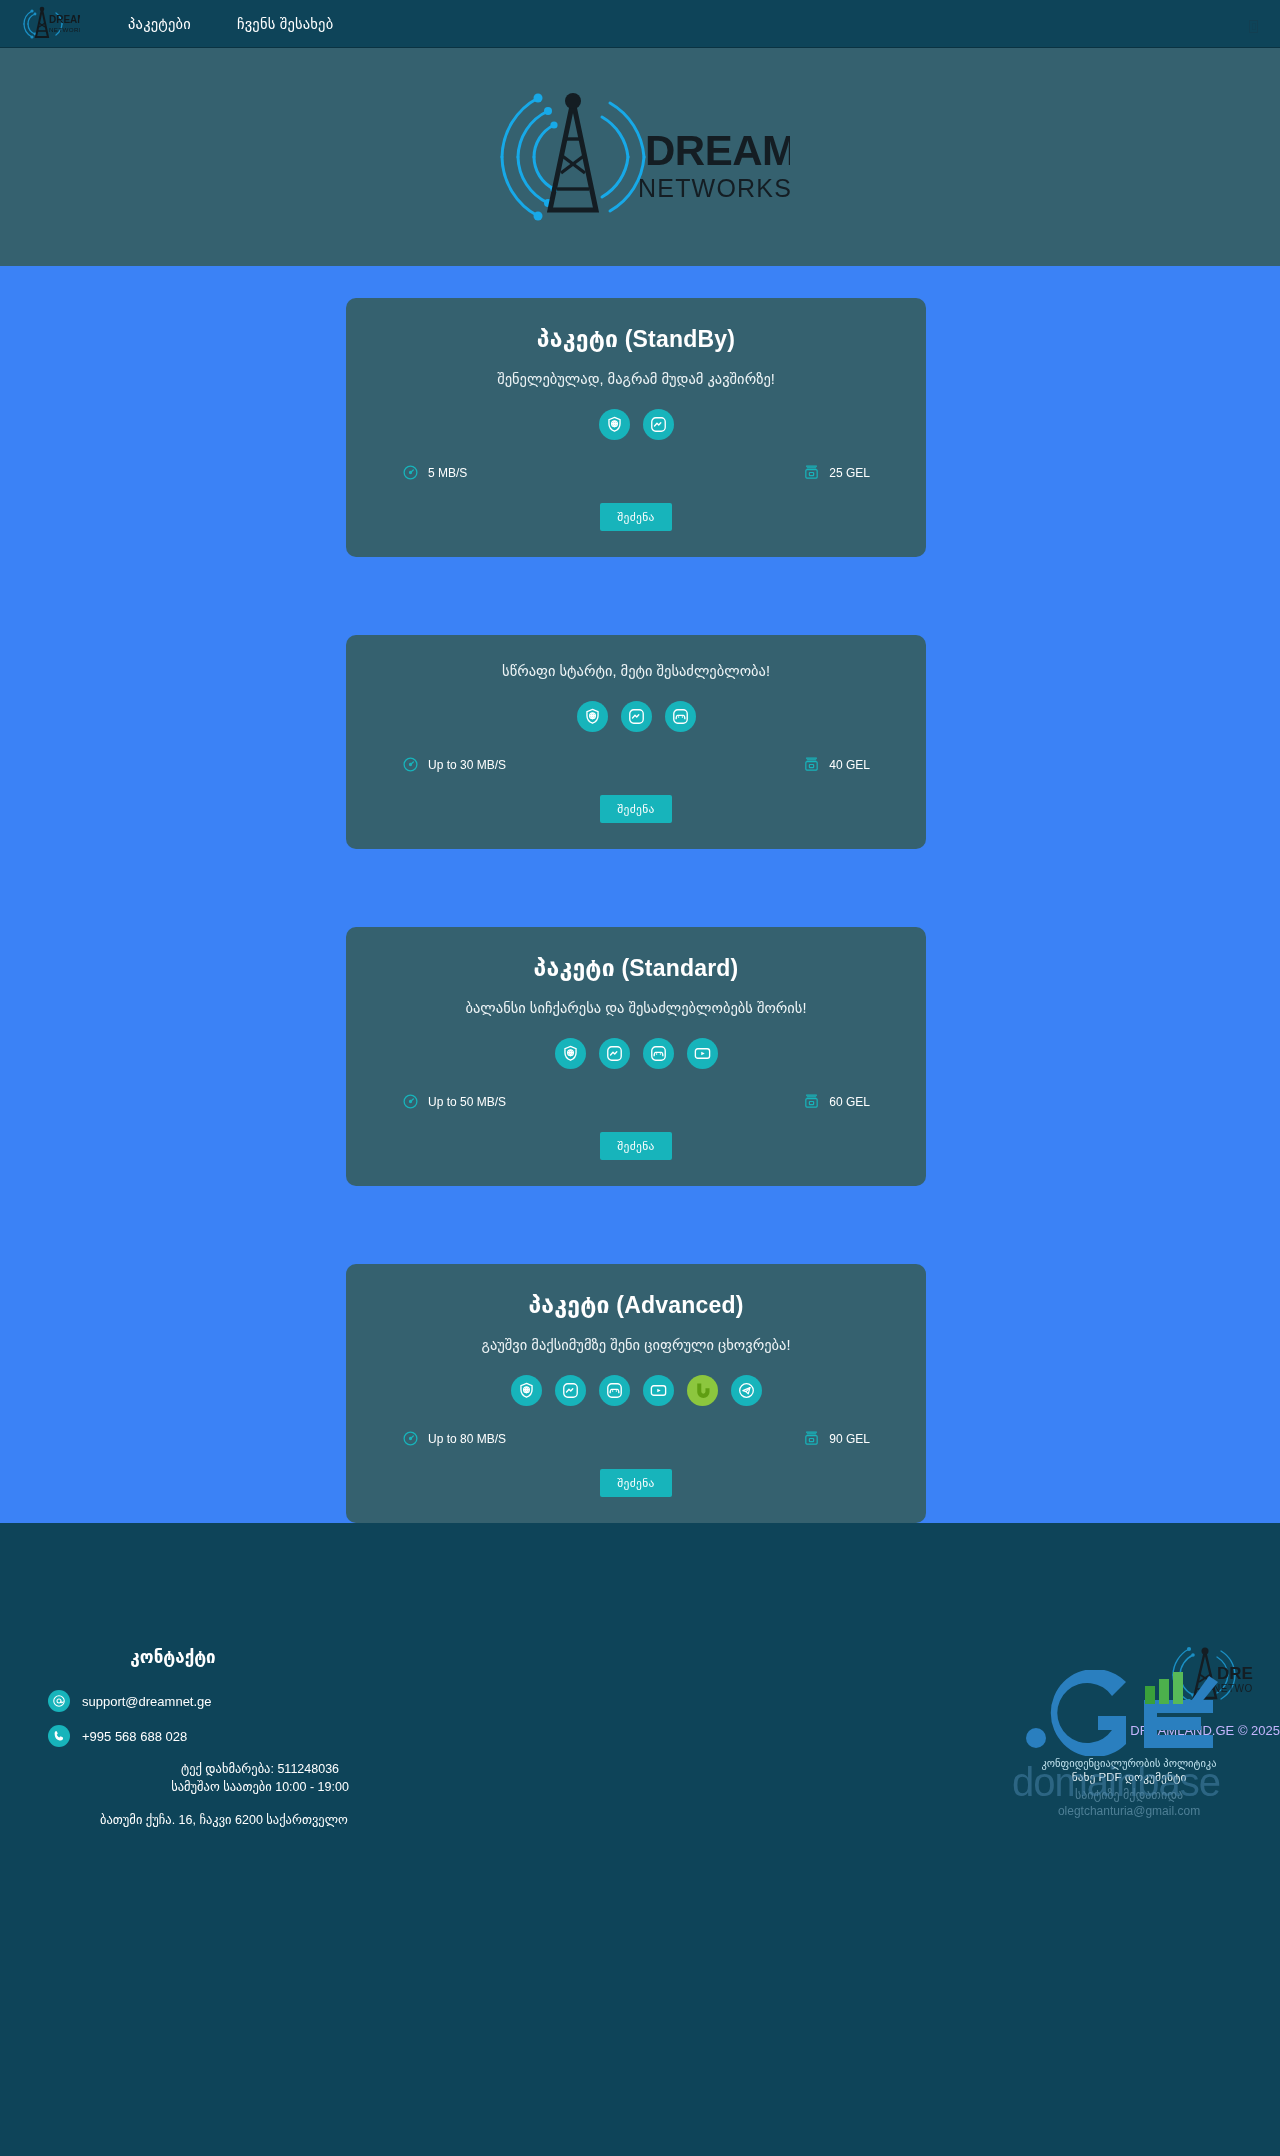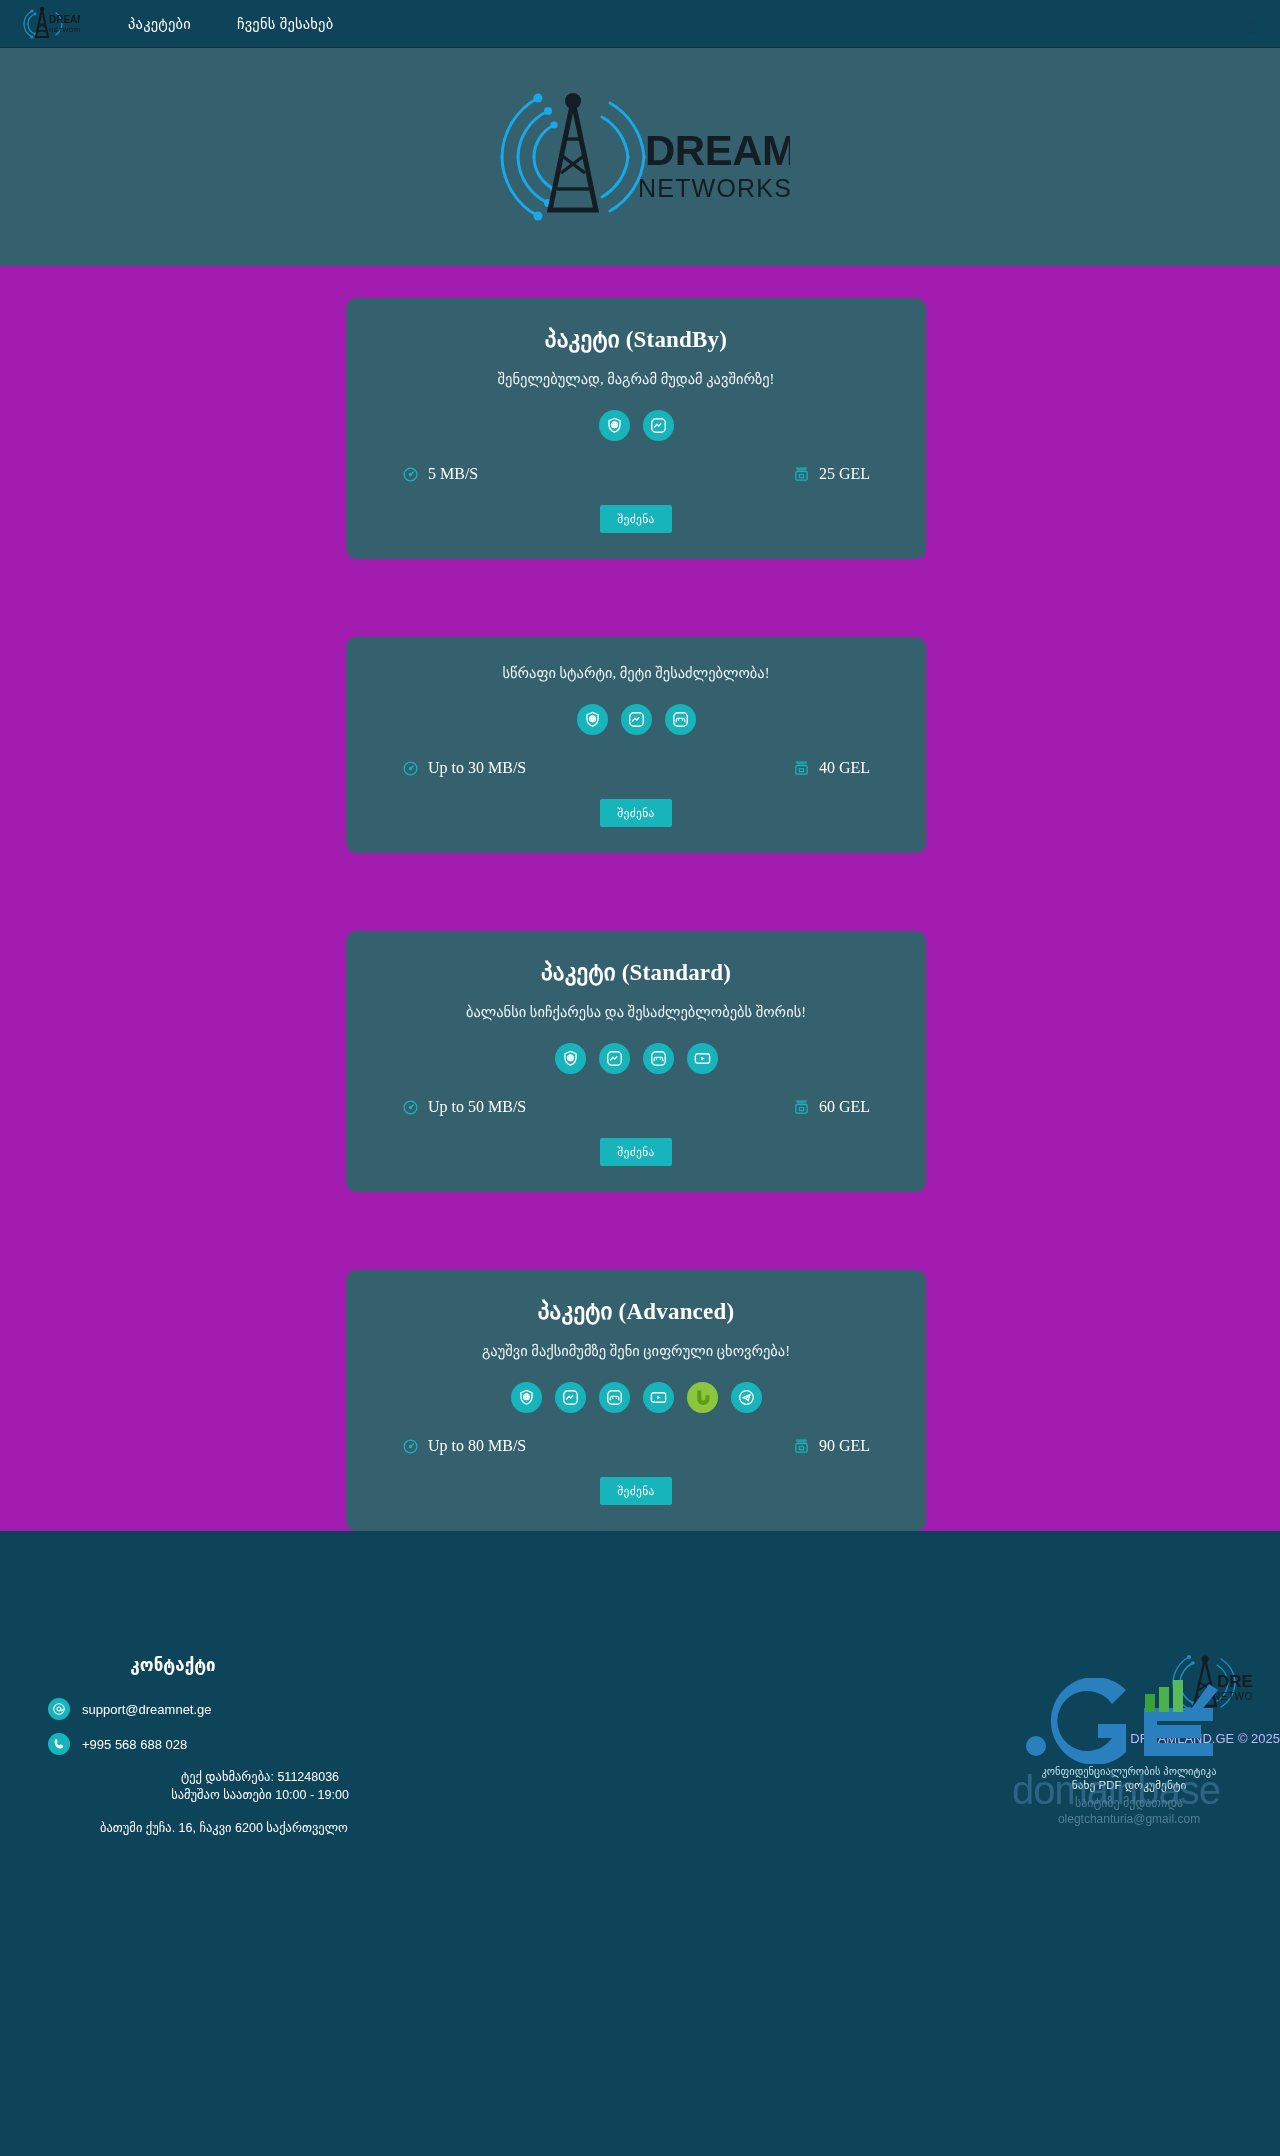--- a/index.html
+++ b/index.html
@@ -45,21 +45,21 @@
   .hero {
     height: 218px;
     background: #35616f;
     display: flex;
     align-items: center;
     justify-content: center;
   }
   .hero-logo { position: relative; width: 300px; height: 160px; }
 
   
-  .packages { padding: 32px 8px 0 0; background: #a21caf; font-family: Liberation Serif, serif; }
+  .packages { padding: 32px 8px 0 0; background: #3b82f6; }
   .card {
     width: 580px;
     margin: 0 auto 78px auto;
     background: #35616f;
     border-radius: 10px;
     padding: 28px 26px 26px 26px;
     text-align: center;
   }
   .card-title {
     font-size: 23px;
@@ -96,21 +96,21 @@
     display: flex;
     justify-content: space-between;
     align-items: center;
     padding: 0 30px;
     margin-bottom: 22px;
   }
   .spec {
     display: flex;
     align-items: center;
     gap: 9px;
-    font-size: 16px;
+    font-size: 12px;
     color: #ffffff;
   }
   .spec-ico { width: 17px; height: 17px; flex: 0 0 auto; }
 
   .buy-btn {
     display: inline-block;
     background: #17b4bb;
     color: #ffffff;
     border: none;
     border-radius: 2px;

